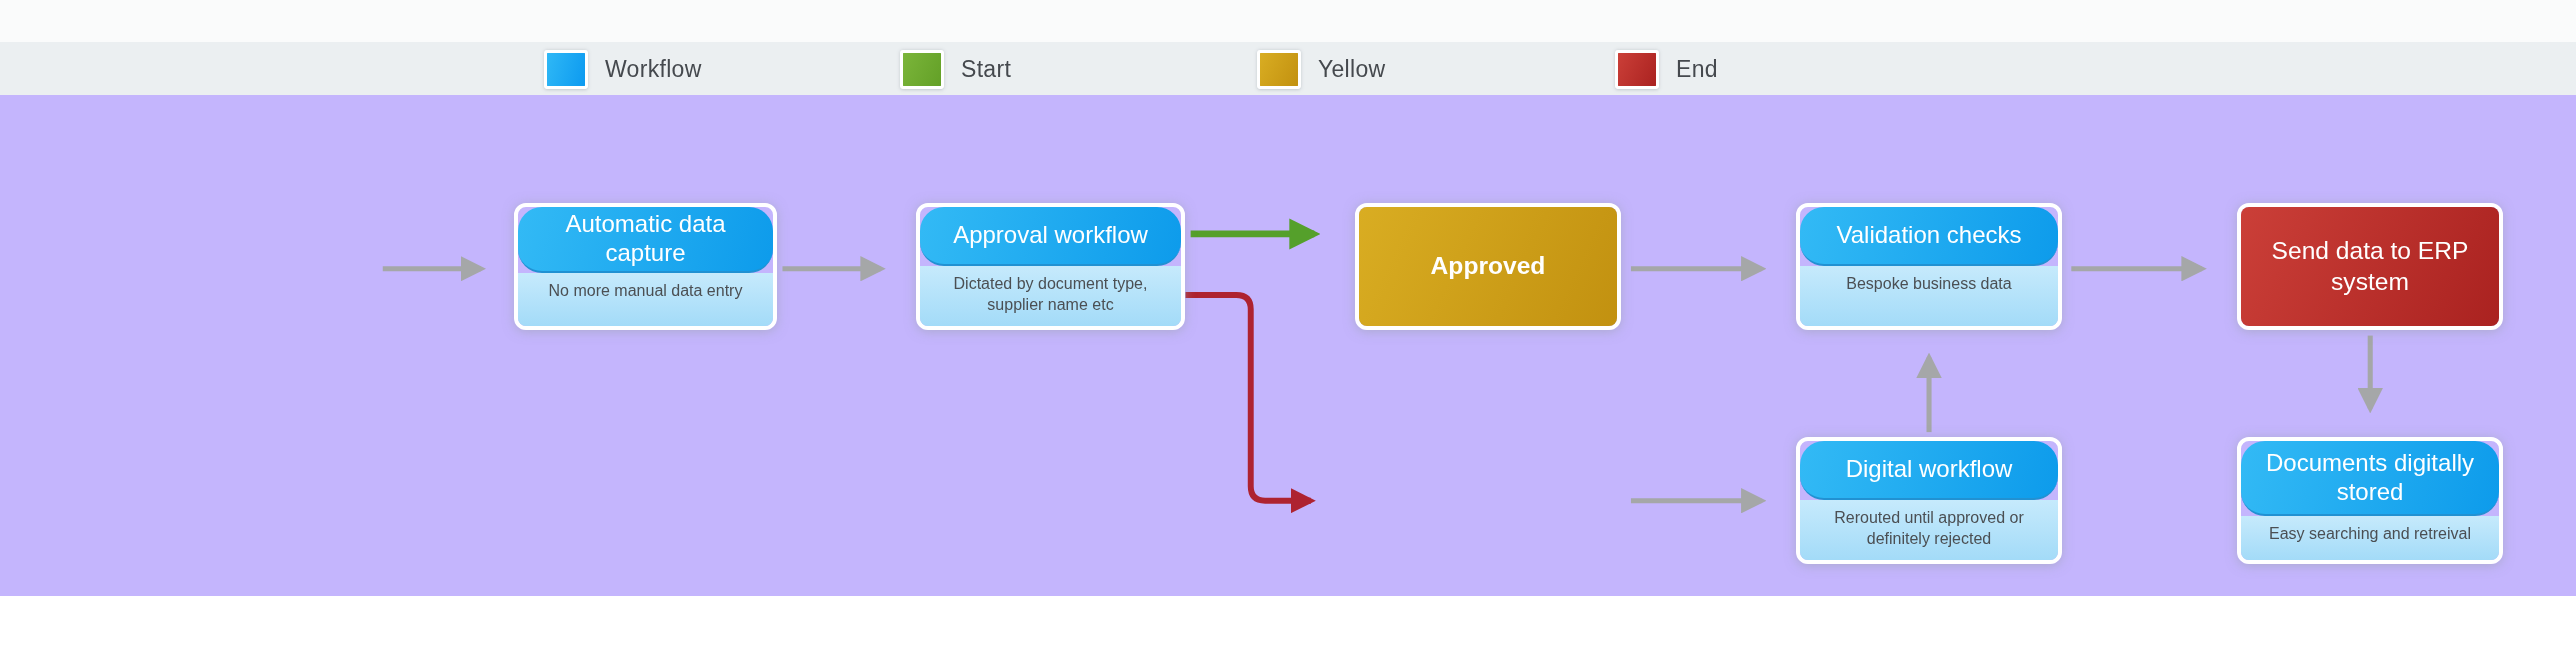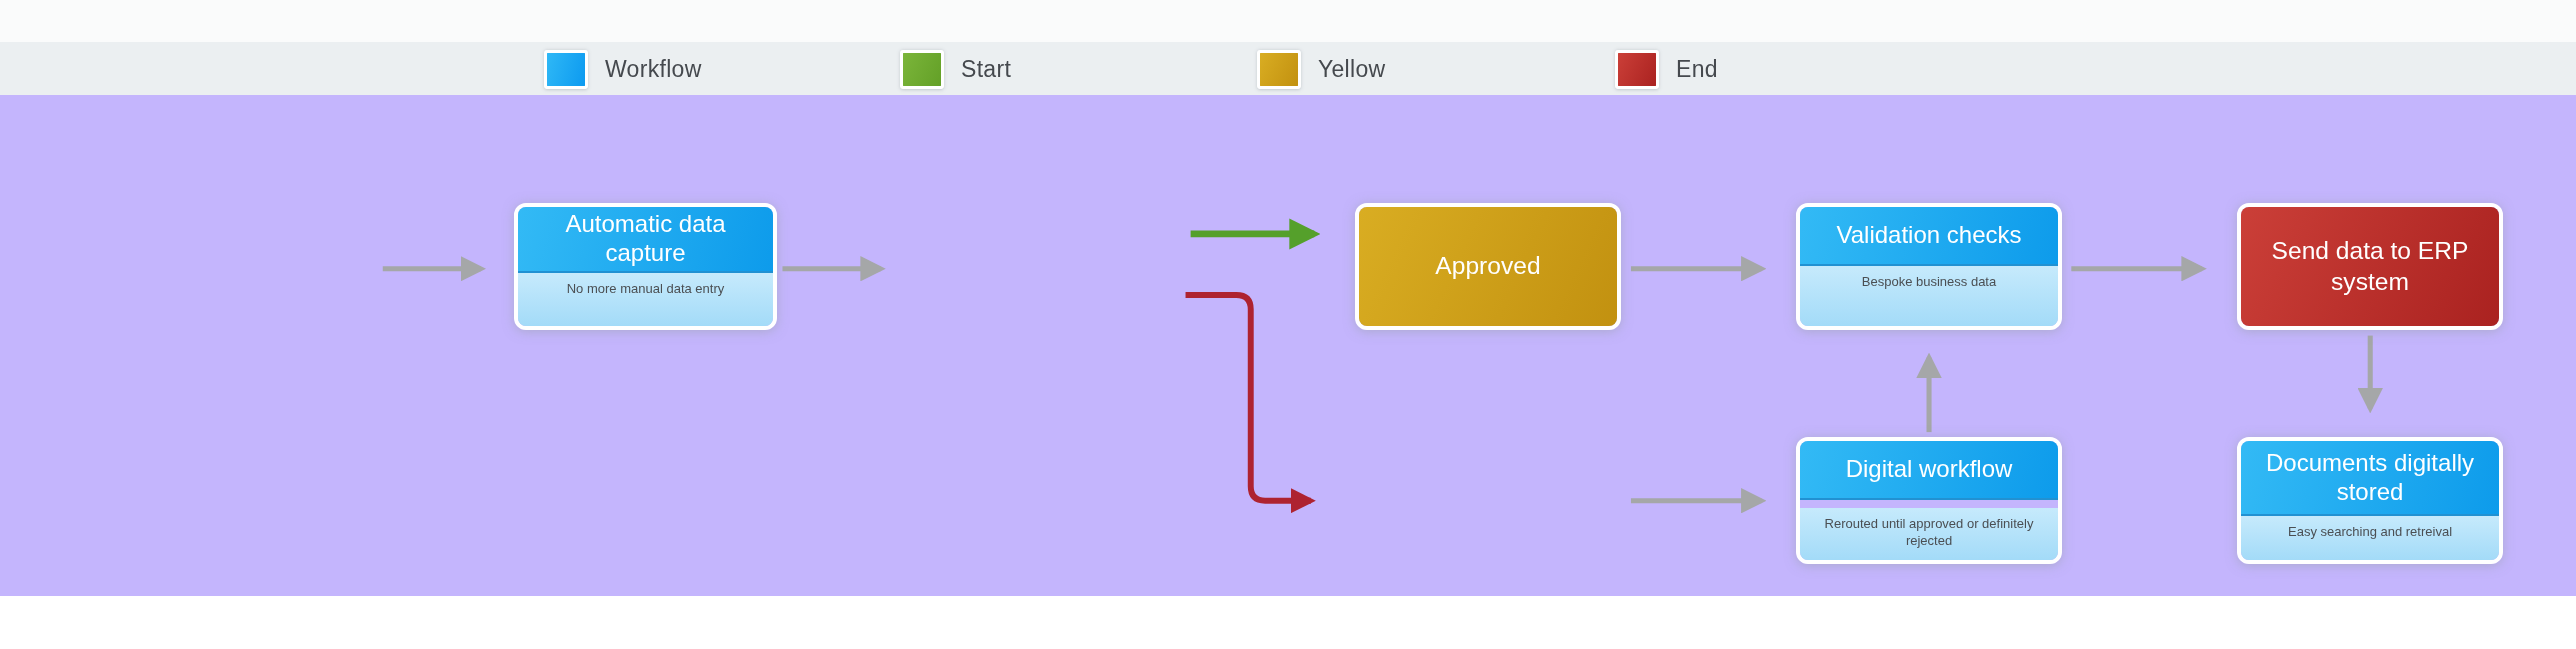--- a/index.html
+++ b/index.html
@@ -42,34 +42,35 @@
     display: flex; flex-direction: column;
   }
   .node-solid {
     flex: 1;
     display: flex; align-items: center; justify-content: center;
     text-align: center;
     color: #ffffff; font-size: 24.6px; line-height: 1.25;
     padding: 0 25.4px;
   }
   .node.start  .node-solid { background: linear-gradient(115deg, #7bb53a, #63a027); }
-  .node.yellow .node-solid { background: linear-gradient(115deg, #d9ad22, #c29110); }
+  .node.yellow .node-solid { background: linear-gradient(115deg, #d9ad22, #c29110); font-weight: bold; }
   .node.end    .node-solid { background: linear-gradient(115deg, #cb3f38, #aa2220); }
   .node-header {
     display: flex; align-items: center; justify-content: center;
     text-align: center;
     background: linear-gradient(105deg, #33baf5, #0d9beb);
     color: #ffffff; font-size: 24px; line-height: 1.2;
     padding: 0 24px;
     border-bottom: 2.5px solid #2191d2;
+    border-radius: 24px;
   }
   .node-body {
     flex: 1;
     background: linear-gradient(#c6eafc, #a3dbf8);
-    color: #4b4f53; font-size: 13px; line-height: 1.35;
+    color: #4b4f53; font-size: 16px; line-height: 1.35;
     text-align: center;
     padding: 6.8px 10.2px 0 10.2px;
   }
   
   .hdr-70  { height: 59px; flex: 0 0 59px; }
   .hdr-78  { height: 66px; flex: 0 0 66px; }
   .hdr-88  { height: 75px; flex: 0 0 75px; }
   .arrows { position: absolute; left: 0; top: 0; }
 </style>
 </head>
@@ -120,36 +121,40 @@
     <path d="M2278,510 L2278,422" stroke="#a5a7a8" stroke-width="6" fill="none" marker-end="url(#headGray)"></path>
     <path d="M2799,396 L2799,482" stroke="#a5a7a8" stroke-width="6" fill="none" marker-end="url(#headGray)"></path>
   </svg>
 
 
   <div class="node workflow" style="left:514px; top:203px; width:263px; height:127px;">
     <div class="node-header hdr-78">Automatic data capture</div>
     <div class="node-body">No more manual data entry</div>
   </div>
 
+  <div class="node workflow" style="left:916px; top:203px; width:269px; height:127px;">
+    <div class="node-header hdr-70">Approval workflow</div>
+    <div class="node-body">Dictated by document type, supplier name etc</div>
+  </div>
 
   <div class="node yellow" style="left:1355px; top:203px; width:266px; height:127px;">
     <div class="node-solid">Approved</div>
   </div>
 
   <div class="node workflow" style="left:1796px; top:203px; width:266px; height:127px;">
     <div class="node-header hdr-70">Validation checks</div>
     <div class="node-body">Bespoke business data</div>
   </div>
 
   <div class="node end" style="left:2237px; top:203px; width:266px; height:127px;">
     <div class="node-solid">Send data to ERP system</div>
   </div>
 
 
-  <div class="node workflow" style="left:1796px; top:437px; width:266px; height:127px;gap:8px;">
+  <div class="node workflow" style="left:1796px; top:437px; width:266px; height:127px;">
     <div class="node-header hdr-70">Digital workflow</div>
     <div class="node-body">Rerouted until approved or definitely rejected</div>
   </div>
 
   <div class="node workflow" style="left:2237px; top:437px; width:266px; height:127px;">
     <div class="node-header hdr-88">Documents digitally stored</div>
     <div class="node-body">Easy searching and retreival</div>
   </div>
 
 </div>

